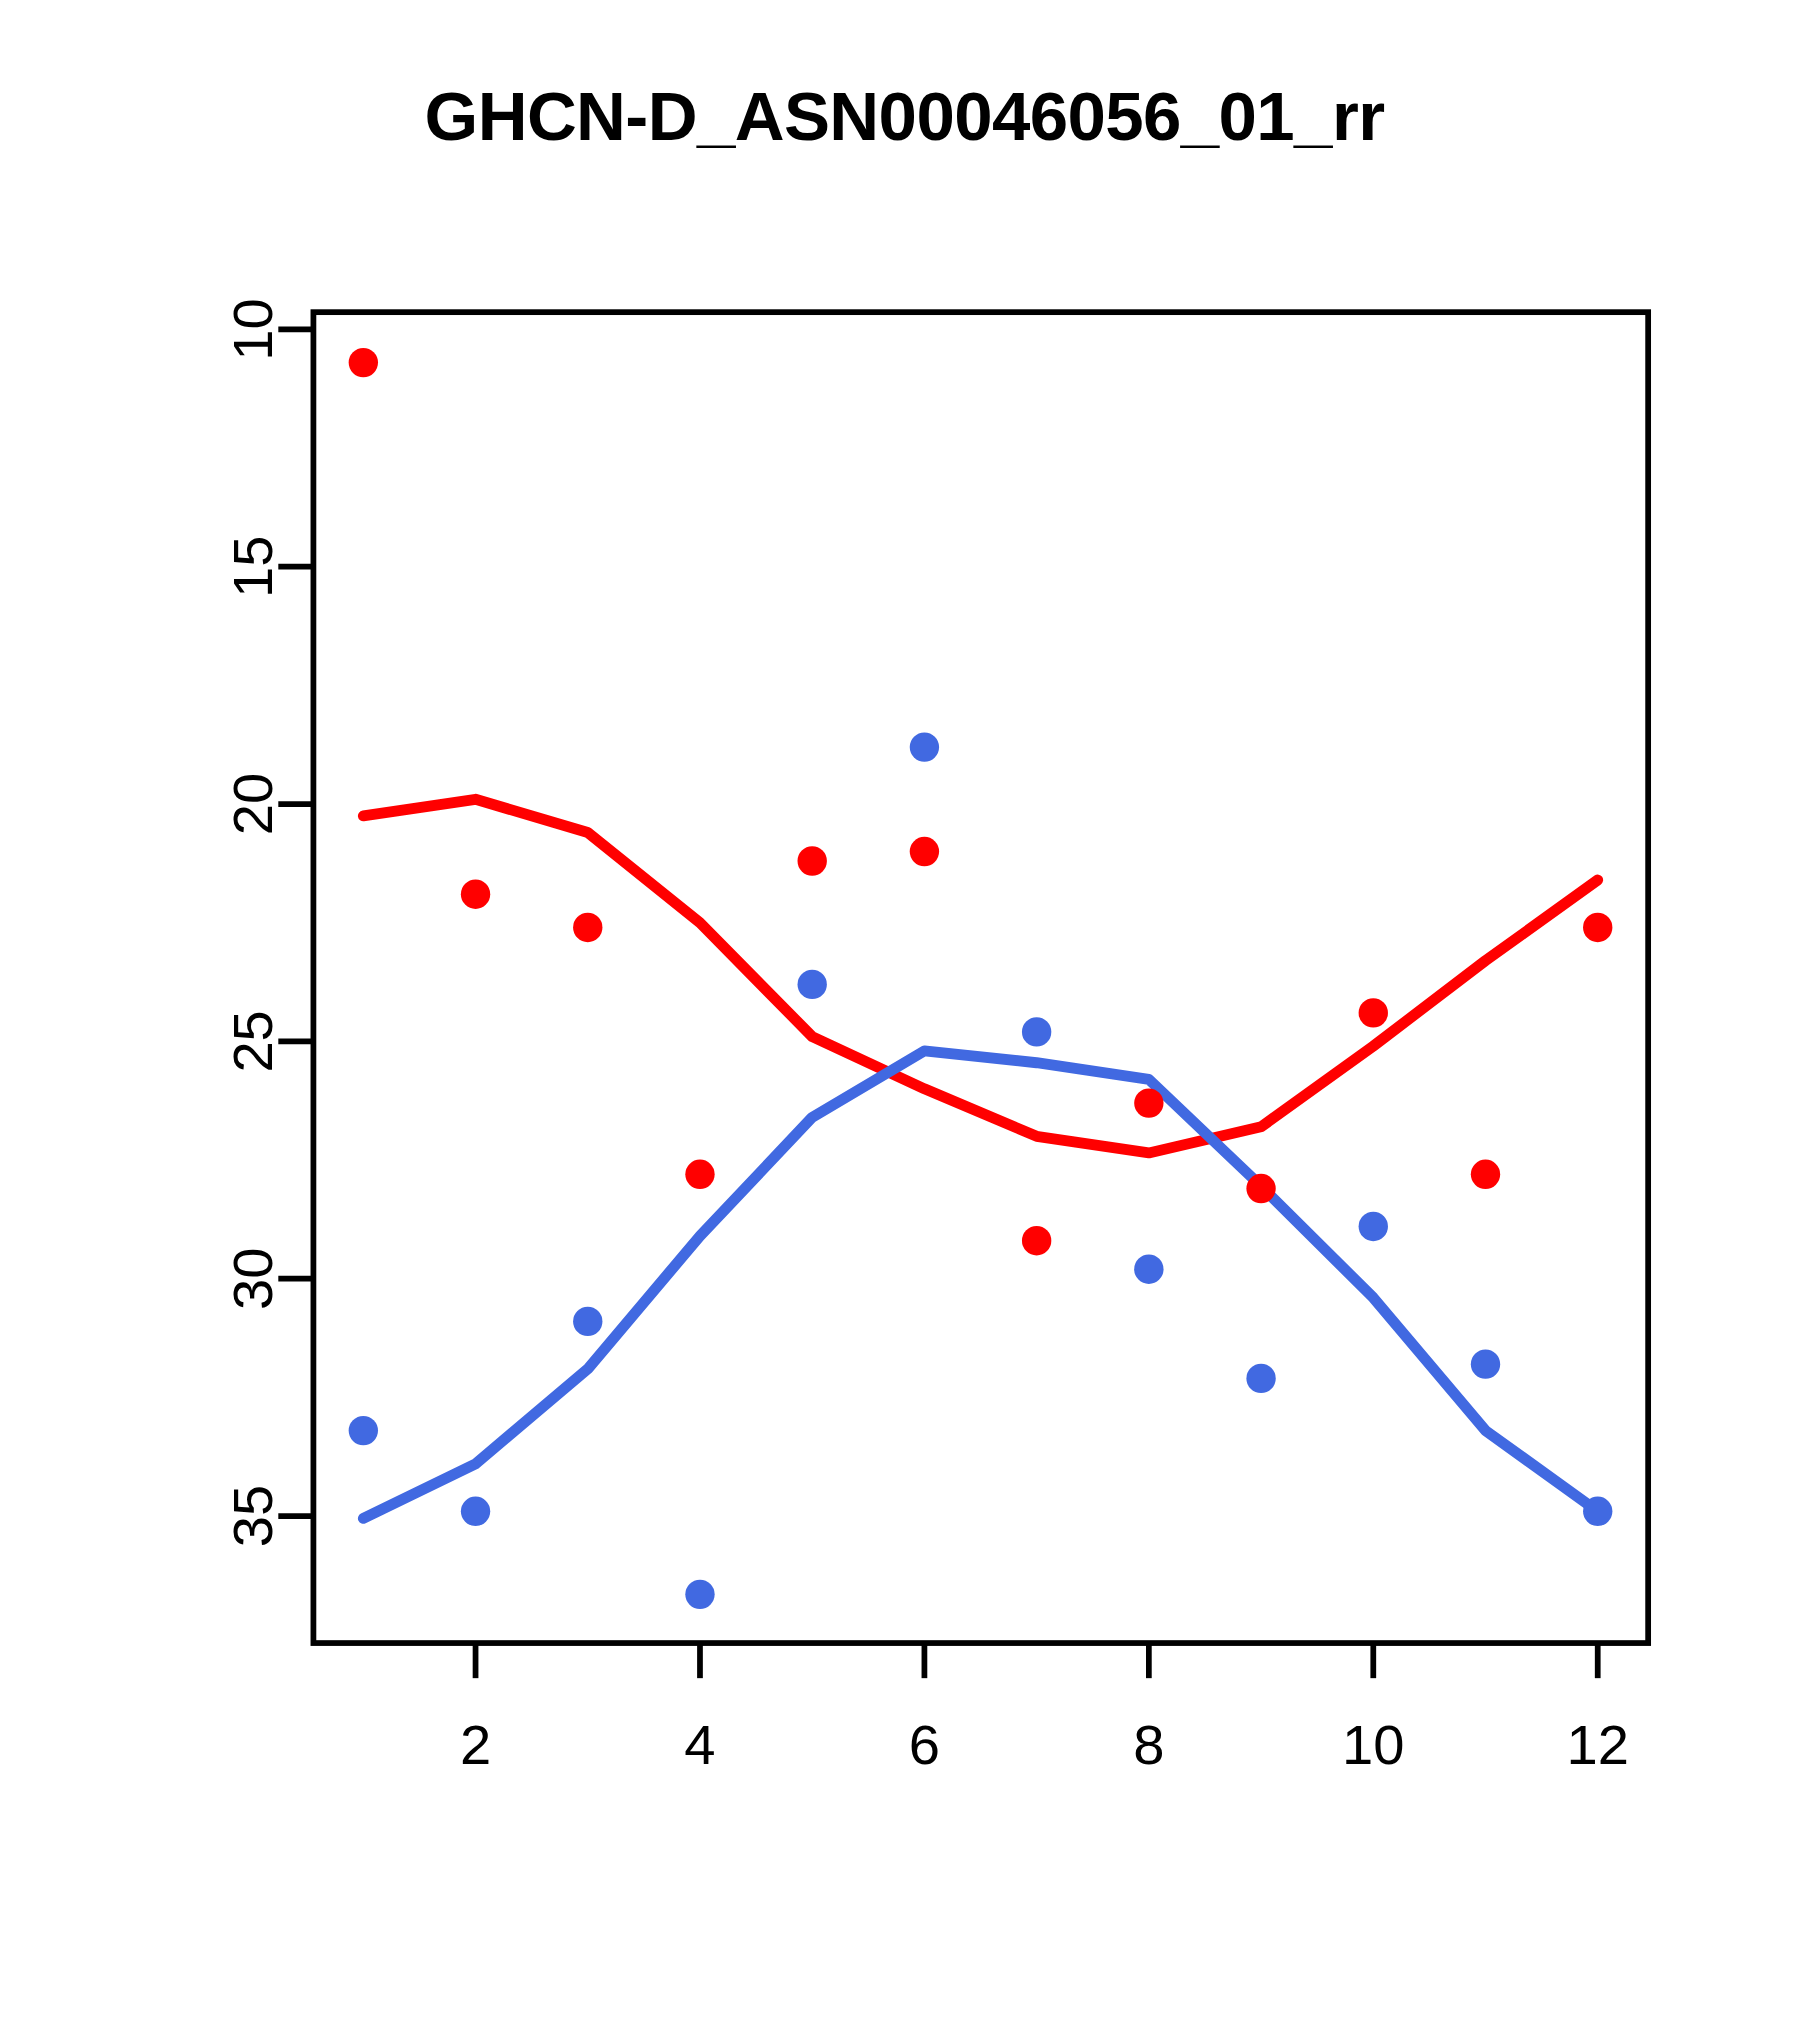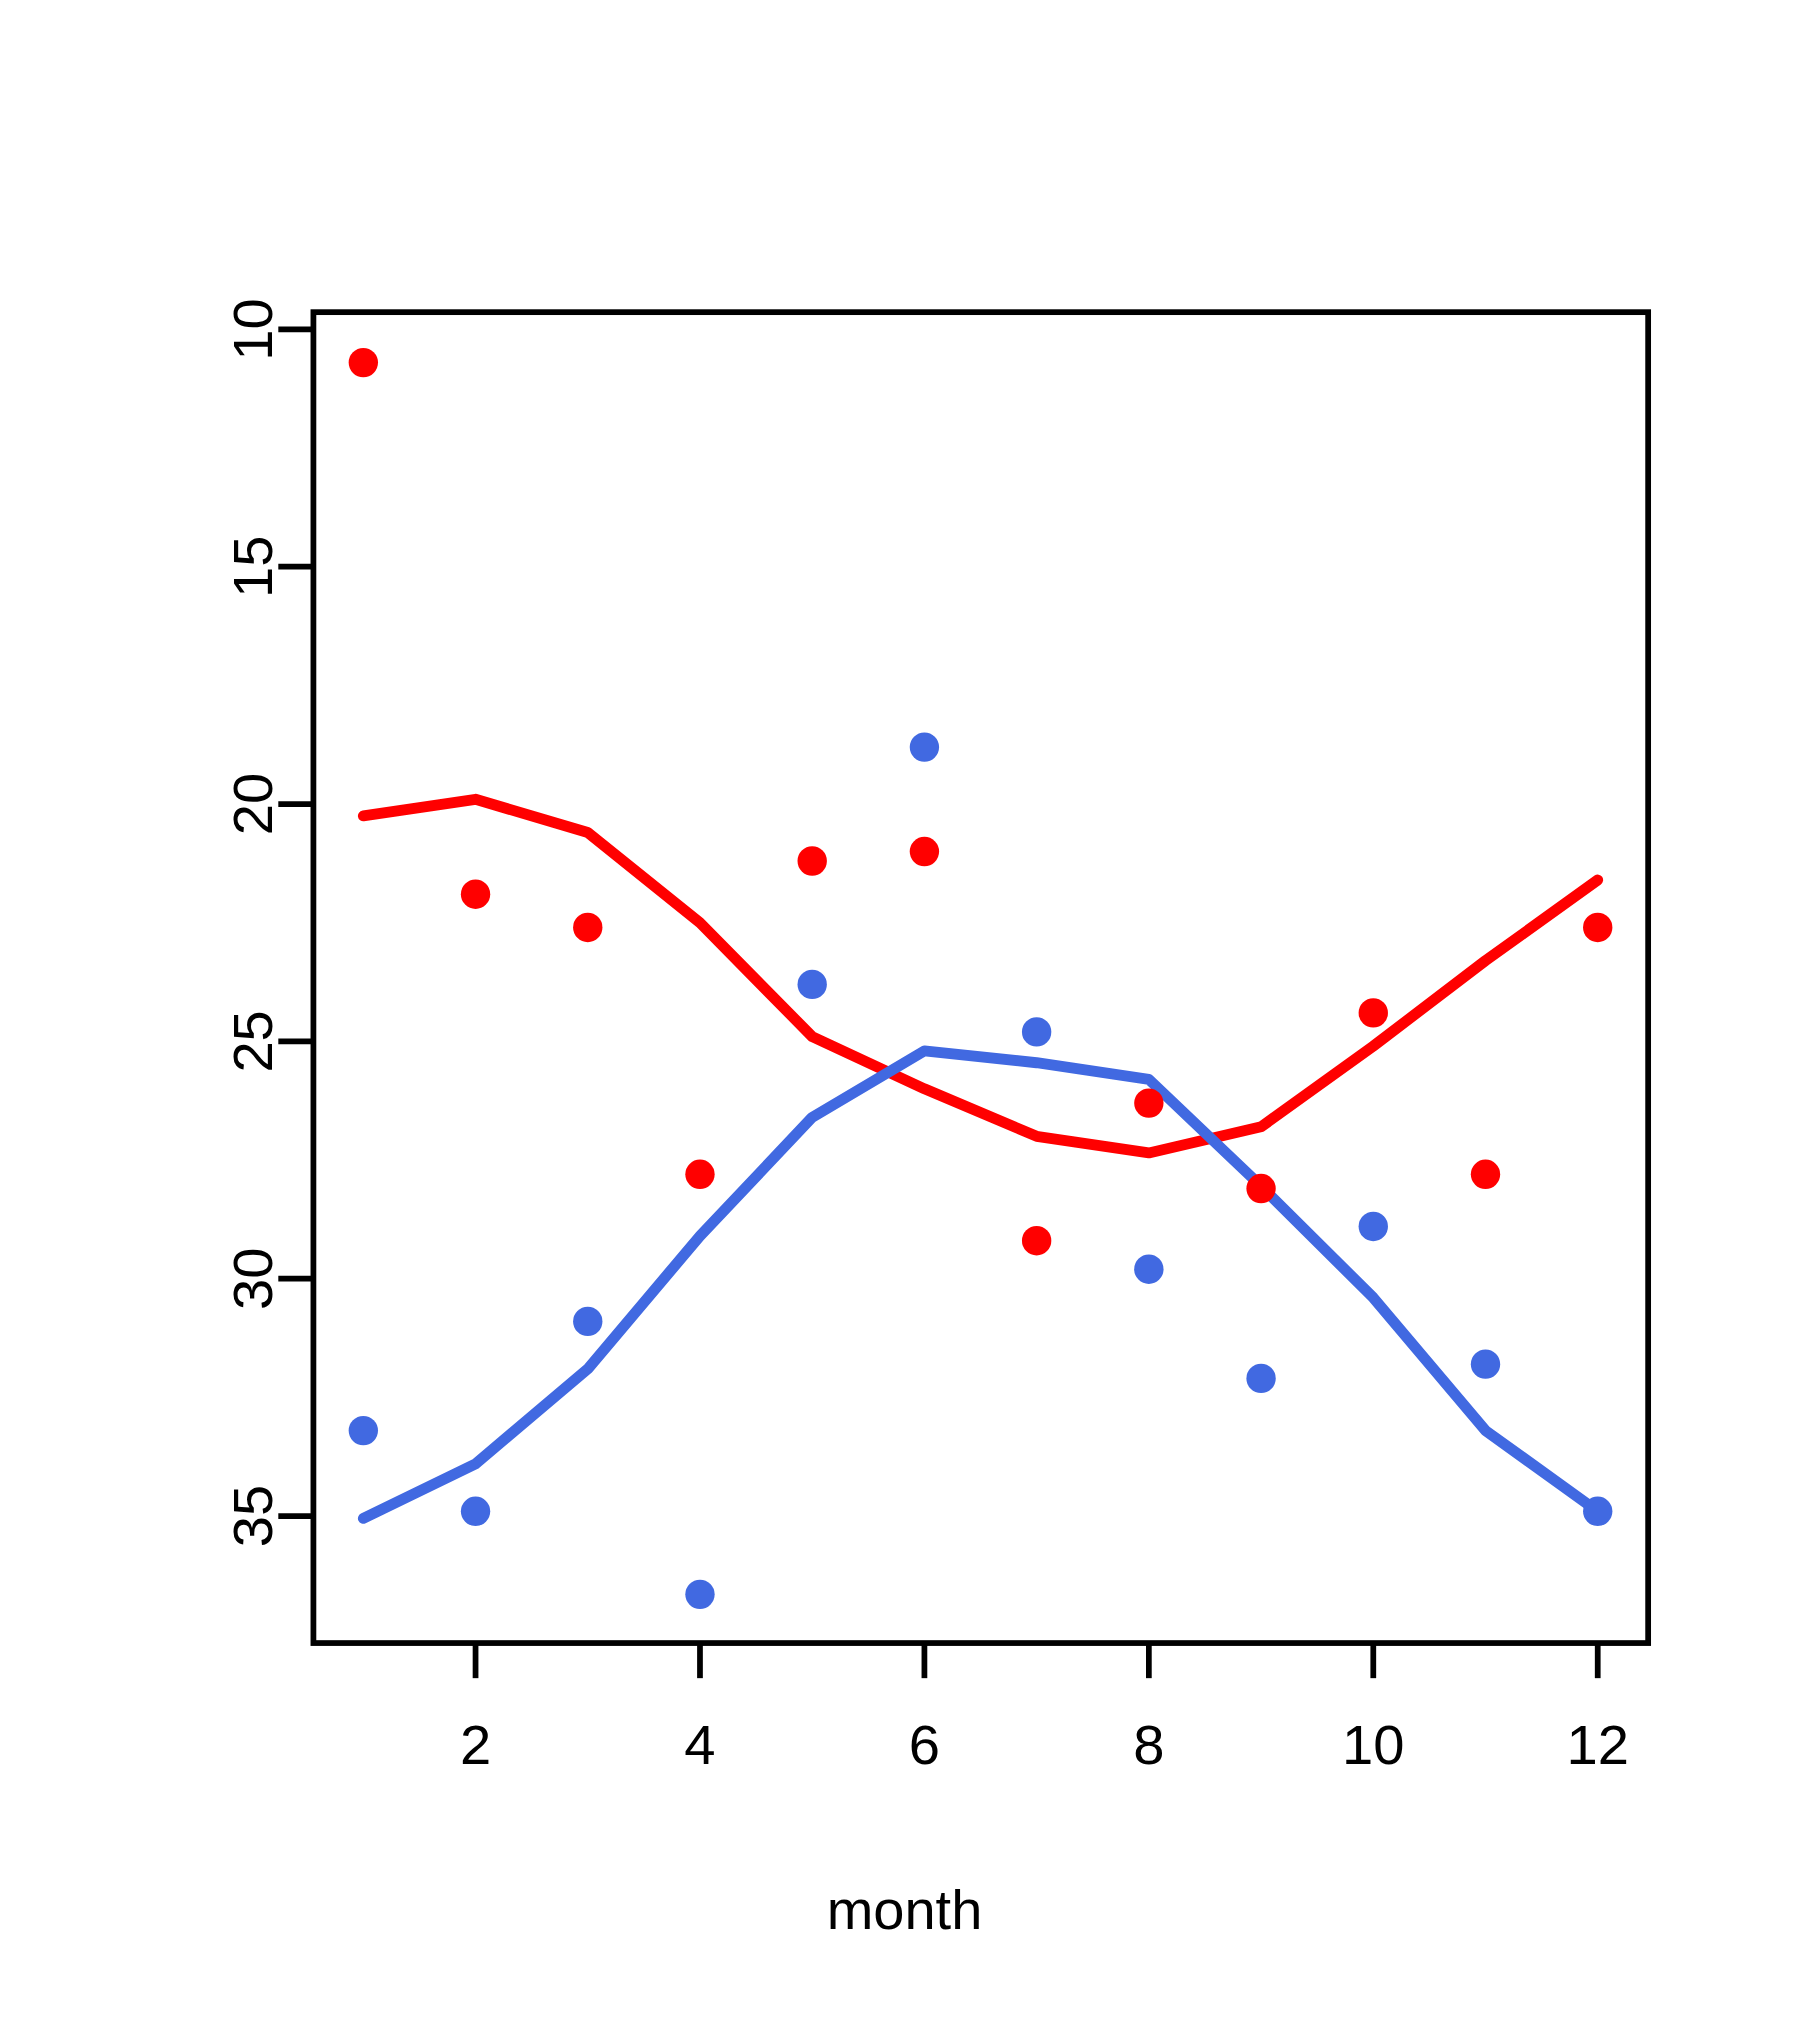--- a/index.html
+++ b/index.html
@@ -15,20 +15,21 @@
     font-size:56px;font-weight:normal;
   }
   svg#chart-svg{position:absolute;left:0;top:0;}
   .tick-label{font-family:"Liberation Sans",sans-serif;font-size:88px;fill:#000;}
 </style>
 </head>
 <body>
 
 <div id="plot-root">
 
+  <div class="chart-title">GHCN-D_ASN00046056_01_rr</div>
 
   <svg id="chart-svg" width="1809" height="2035" viewBox="0 0 2834 3188">
     <g id="plot-box">
       <rect x="491" y="489" width="2091" height="2085" fill="none" stroke="#000000" stroke-width="9"></rect>
     </g>
     <g id="y-ticks">
         <line x1="436" y1="2375" x2="491" y2="2375" stroke="#000" stroke-width="9"></line>
         <line x1="436" y1="2003.2" x2="491" y2="2003.2" stroke="#000" stroke-width="9"></line>
         <line x1="436" y1="1631.4" x2="491" y2="1631.4" stroke="#000" stroke-width="9"></line>
         <line x1="436" y1="1259.6" x2="491" y2="1259.6" stroke="#000" stroke-width="9"></line>
@@ -88,16 +89,15 @@
           <circle cx="1624" cy="1616.528" r="23" fill="#4169E1"></circle>
           <circle cx="1799.8" cy="1988.3280000000002" r="23" fill="#4169E1"></circle>
           <circle cx="1975.6" cy="2159.3559999999998" r="23" fill="#4169E1"></circle>
           <circle cx="2151.4" cy="1921.404" r="23" fill="#4169E1"></circle>
           <circle cx="2327.2" cy="2137.0480000000002" r="23" fill="#4169E1"></circle>
           <circle cx="2503" cy="2367.564" r="23" fill="#4169E1"></circle>
         </g>
       </g>
   </svg>
 
-  <div class="x-axis-title">month</div>
 
 </div>
 
 
 </body></html>

